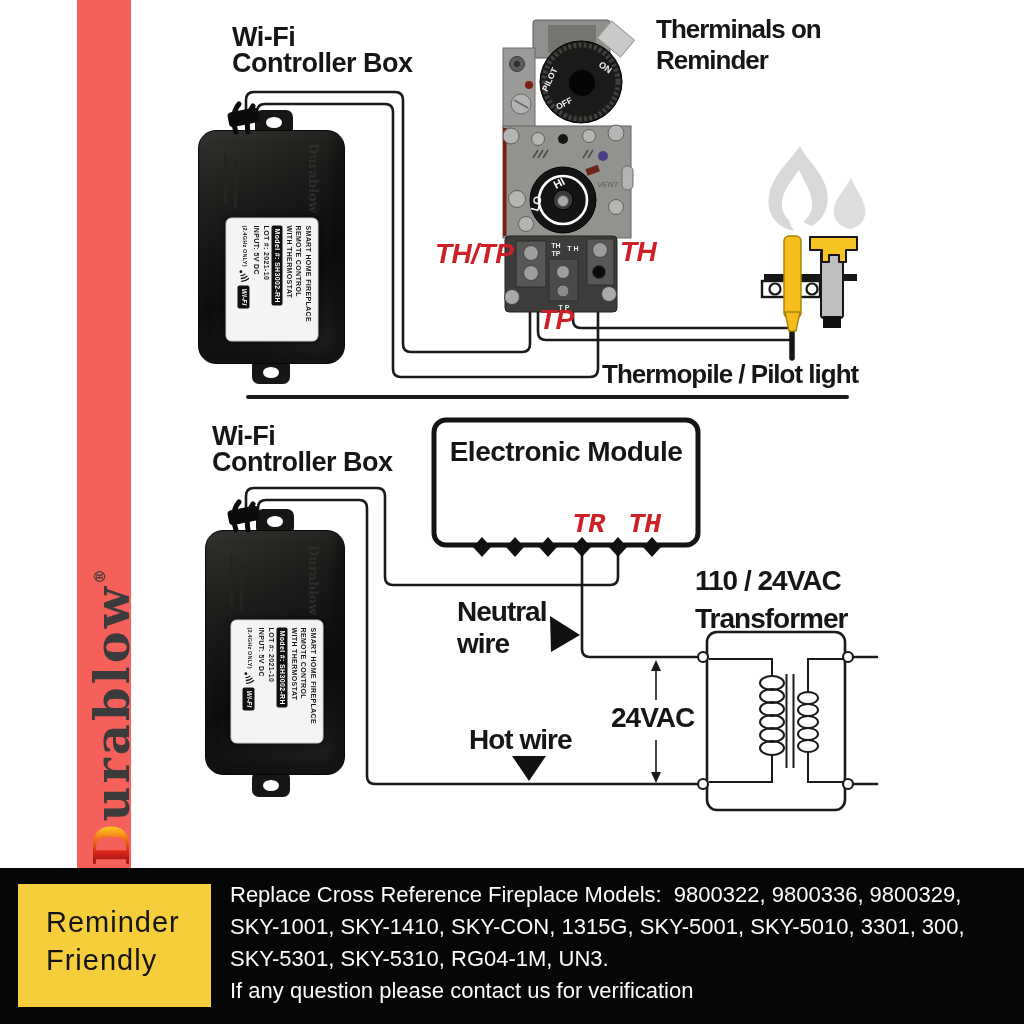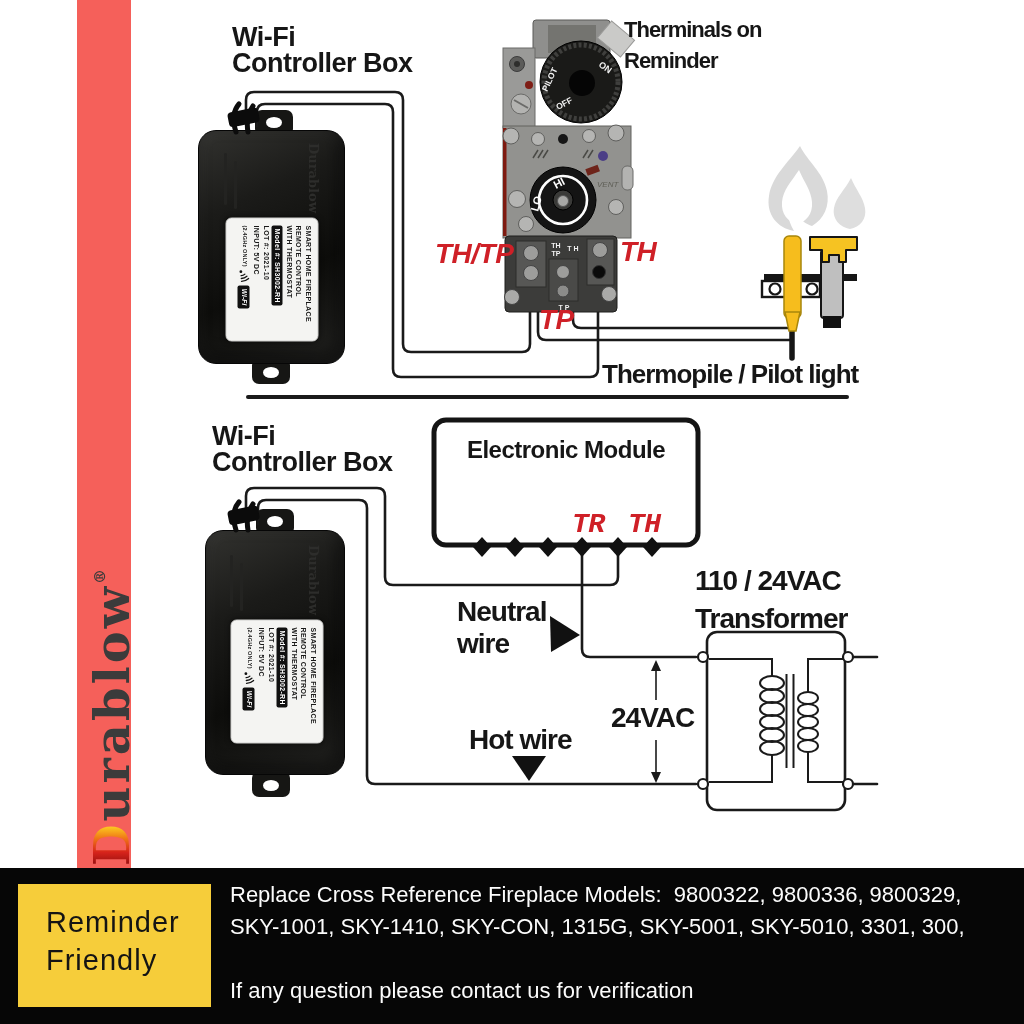--- a/index.html
+++ b/index.html
@@ -17,22 +17,22 @@
     font-family:"DejaVu Serif",serif;font-weight:bold;font-size:48px;letter-spacing:3px;
     color:#3b3b3b;white-space:nowrap;
   }
   #brand-text .flame-d{
     background:linear-gradient(90deg,#8f0e0e,#d6231b 30%,#f07817 62%,#fbc21e 85%,#fde06a);
     -webkit-background-clip:text;background-clip:text;color:transparent;
   }
   #brand-text .reg{font-size:15px;vertical-align:24px;letter-spacing:0;color:#3b3b3b;}
   
   .two-line{font-size:27px;line-height:26px;}
-  #valve-heading{font-size:22px;line-height:31px;letter-spacing:-1px;}
-  #module-text{width:264px;text-align:center;font-size:24px;}
+  #valve-heading{font-size:26px;line-height:31px;letter-spacing:-1px;margin-left:32px;}
+  #module-text{width:264px;text-align:center;font-size:28px;}
   #transformer-heading{font-size:28px;line-height:38px;letter-spacing:-1px;}
   .mid-label{font-size:28px;line-height:32px;letter-spacing:-1px;}
   #thermopile-caption{font-size:26px;letter-spacing:-1px;}
   
   .wifi-box{position:absolute;}
   .wifi-body{
     position:absolute;left:0;top:0;width:100%;height:100%;
     background:linear-gradient(155deg,#32322f 0%,#1b1b19 30%,#0d0d0b 62%,#222220 100%);
     border:1px solid #060606;border-radius:18px;
     box-shadow:inset 0 0 18px rgba(255,255,255,0.05), inset -5px -7px 16px rgba(0,0,0,0.65);
@@ -335,14 +335,15 @@
 
 <div class="abs hd mid-label" style="left:611px;top:702px;">24VAC</div>
 
 <div class="abs" id="footer">
   <div id="footer-badge">
     <div>Reminder</div>
     <div>Friendly</div>
   </div>
   <div class="footer-line" style="top:14px;">Replace Cross Reference Fireplace Models:  9800322, 9800336, 9800329,</div>
   <div class="footer-line" style="top:46px;">SKY-1001, SKY-1410, SKY-CON, 1315G, SKY-5001, SKY-5010, 3301, 300,</div>
+  <div class="footer-line" style="top:78px;">SKY-5301, SKY-5310, RG04-1M, UN3.</div>
   <div class="footer-line" style="top:110px;">If any question please contact us for verification</div>
 </div>
 
 </body></html>

